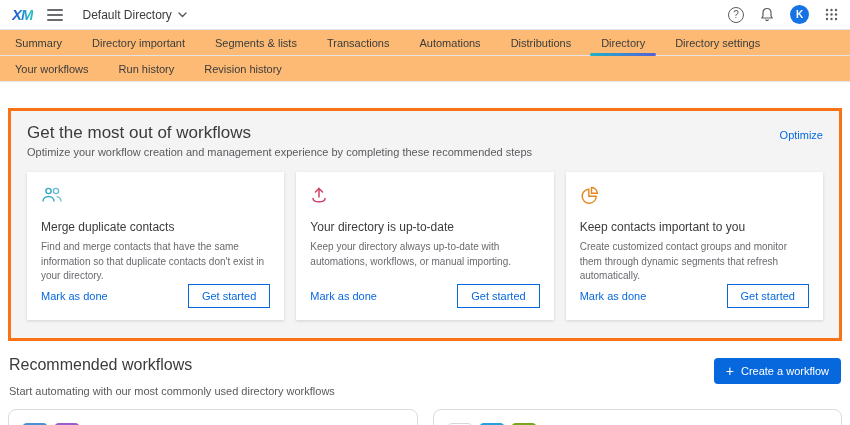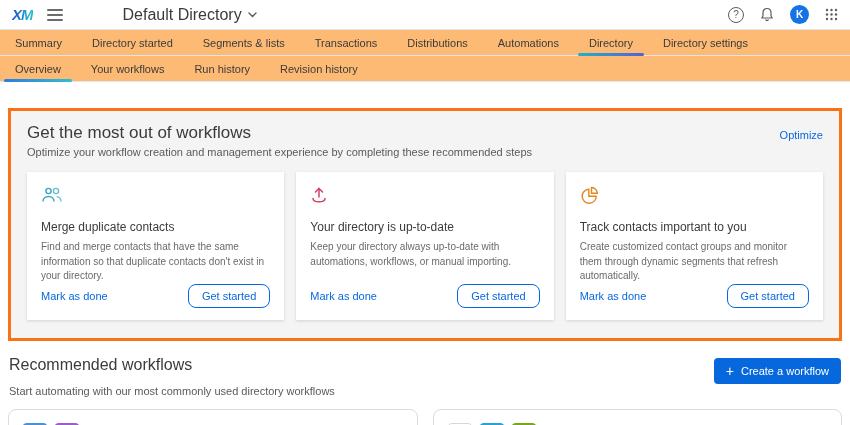--- a/index.html
+++ b/index.html
@@ -8,21 +8,21 @@
 
   
   .topbar { height:30px; display:flex; align-items:center; padding:0 12px;
     border-bottom:1px solid #e4e4e7; background:#fff; }
   .xm-logo { font-size:15px; font-weight:bold; font-style:italic;
     background:linear-gradient(90deg,#1b4bd2 0%,#2196d3 60%,#21c6b7 100%);
     -webkit-background-clip:text; background-clip:text; color:transparent;
     letter-spacing:-1px; margin-right:14px; }
   .hamburger { width:16px; display:flex; flex-direction:column; gap:3px; cursor:pointer; margin-right:20px; }
   .hamburger span { height:2px; background:#6b6b70; border-radius:1px; }
-  .dir-select { display:flex; align-items:center; gap:6px; font-size:16px; color:#3b3b3b; cursor:pointer;margin-left:40px; }
+  .dir-select { display:flex; align-items:center; gap:6px; font-size:12px; color:#3b3b3b; cursor:pointer; }
   .topbar-right { margin-left:auto; display:flex; align-items:center; gap:16px; }
   .help-icon { width:16px; height:16px; border:1.3px solid #5c5c61; border-radius:50%;
     font-size:10px; color:#5c5c61; display:flex; align-items:center; justify-content:center; }
   .avatar { width:19px; height:19px; border-radius:50%; background:#1673e6; color:#fff;
     font-size:10px; font-weight:bold; display:flex; align-items:center; justify-content:center; }
 
   
   .nav { display:flex; border-bottom:1px solid #e4e4e7; background:#fdba74; }
   .nav .tab { padding:7px 15px 6px; font-size:11px; color:#3b3b3b; cursor:pointer; position:relative; white-space:nowrap; }
   .nav .tab.active::after { content:""; position:absolute; left:4px; right:4px; bottom:-1px; height:3px;
@@ -39,21 +39,21 @@
   .collapse-link { margin-left:auto; font-size:11px; color:#0768dd; cursor:pointer; margin-top:6px; }
   .ob-cards { display:flex; gap:12px; margin-top:14px; }
   .ob-card { flex:1; background:#fff; box-shadow:0 1px 3px rgba(0,0,0,.14); padding:14px 14px 12px;
     display:flex; flex-direction:column; min-height:132px; }
   .ob-card .card-icon { height:20px; margin-bottom:14px; }
   .ob-card h3 { font-size:12px; font-weight:400; color:#3b3b3b; margin-bottom:6px; }
   .ob-card p { font-size:10px; color:#6a6a6f; line-height:1.45; }
   .card-footer { margin-top:auto; display:flex; align-items:center; }
   .mark-done { font-size:11px; color:#0768dd; cursor:pointer; }
   .get-started { margin-left:auto; font-size:11px; color:#0768dd; background:#fff;
-    border:1px solid #0768dd; border-radius:8px; padding:5px 13px; cursor:pointer;
+    border:1px solid #0768dd; border-radius:0; padding:5px 13px; cursor:pointer;
     font-family:"Liberation Sans", sans-serif; }
 
   
   .rec-head { display:flex; align-items:flex-start; margin-top:15px; padding:0 1px;gap:23px; }
   .rec-title { font-size:16px; font-weight:400; color:#3b3b3b; }
   .rec-sub { font-size:11px; color:#5a5a5f; margin-top:11px; }
   .create-btn { margin-left:auto; margin-top:2px; background:#0768dd; color:#fff; border:none;
     border-radius:4px; font-size:11px; padding:7px 12px; display:flex; align-items:center; gap:7px;
     cursor:pointer; font-family:"Liberation Sans", sans-serif; }
   .create-btn .plus { font-size:14px; line-height:10px; font-weight:400; }
@@ -104,31 +104,30 @@
         <circle cx="2" cy="11" r="1.2"></circle>
           <circle cx="6.5" cy="11" r="1.2"></circle>
           <circle cx="11" cy="11" r="1.2"></circle>
       </g>
     </svg>
   </div>
 </div>
 
 <div class="nav nav-primary">
   <div class="tab">Summary</div>
-  <div class="tab">Directory started</div>
+  <div class="tab">Directory important</div>
   <div class="tab">Segments &amp; lists</div>
   <div class="tab">Transactions</div>
+  <div class="tab">Automations</div>
   <div class="tab">Distributions</div>
-  <div class="tab">Automations</div>
   <div class="tab active">Directory</div>
   <div class="tab">Directory settings</div>
 </div>
 
 <div class="nav nav-secondary">
-  <div class="tab active">Overview</div>
   <div class="tab">Your workflows</div>
   <div class="tab">Run history</div>
   <div class="tab">Revision history</div>
 </div>
 
 <div class="main">
 
   <div class="onboarding">
     <div class="ob-head">
       <div>
@@ -179,21 +178,21 @@
 
       <div class="ob-card">
         <div class="card-icon">
           <svg width="19" height="19" viewBox="0 0 19 19">
             <g fill="none" stroke="#e2861f" stroke-width="1.4">
               <path d="M16.2 10.2A7 7 0 1 1 8.8 3.3v7z"></path>
               <path d="M11.5 1.5a6.2 6.2 0 0 1 5.8 5.8h-5.8z"></path>
             </g>
           </svg>
         </div>
-        <h3>Track contacts important to you</h3>
+        <h3>Keep contacts important to you</h3>
         <p>Create customized contact groups and monitor them through dynamic segments that refresh automatically.</p>
         <div class="card-footer">
           <span class="mark-done">Mark as done</span>
           <button class="get-started">Get started</button>
         </div>
       </div>
     </div>
   </div>
 
   <div class="rec-head">

